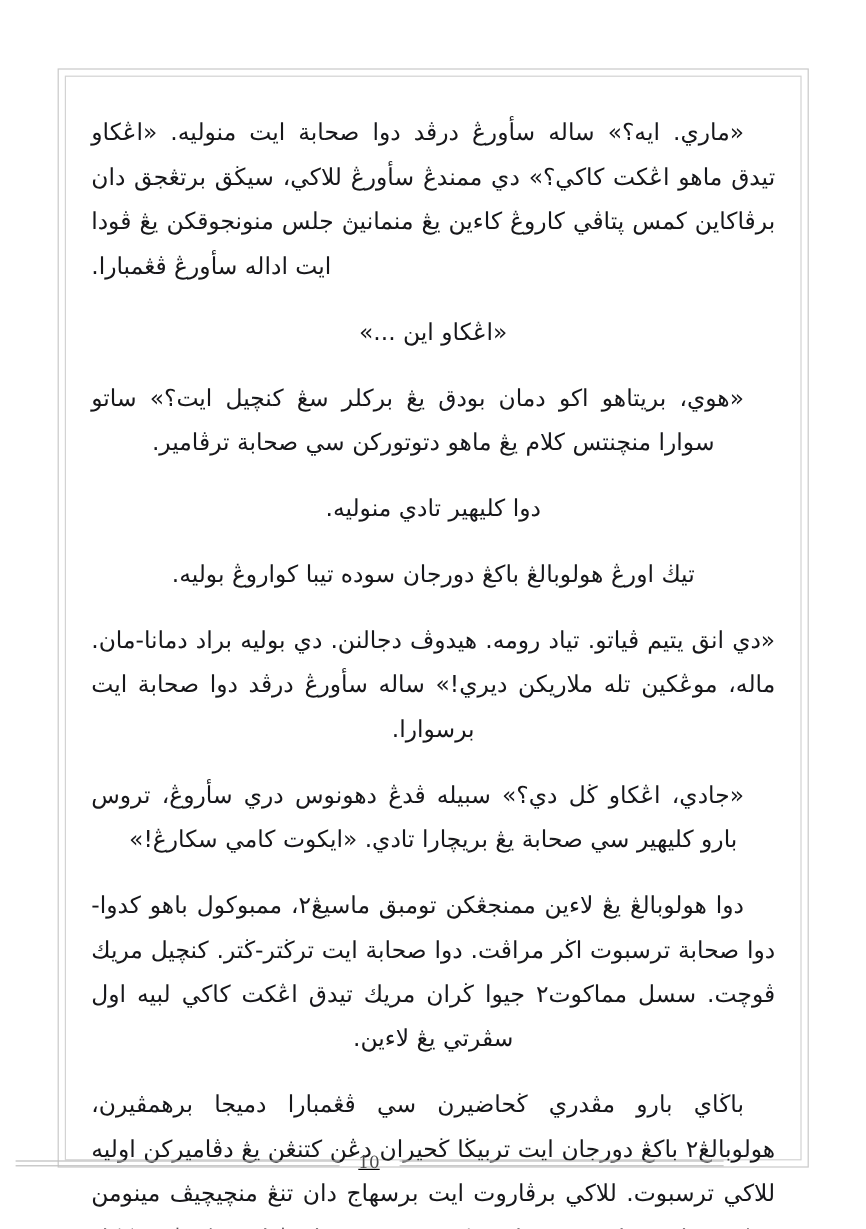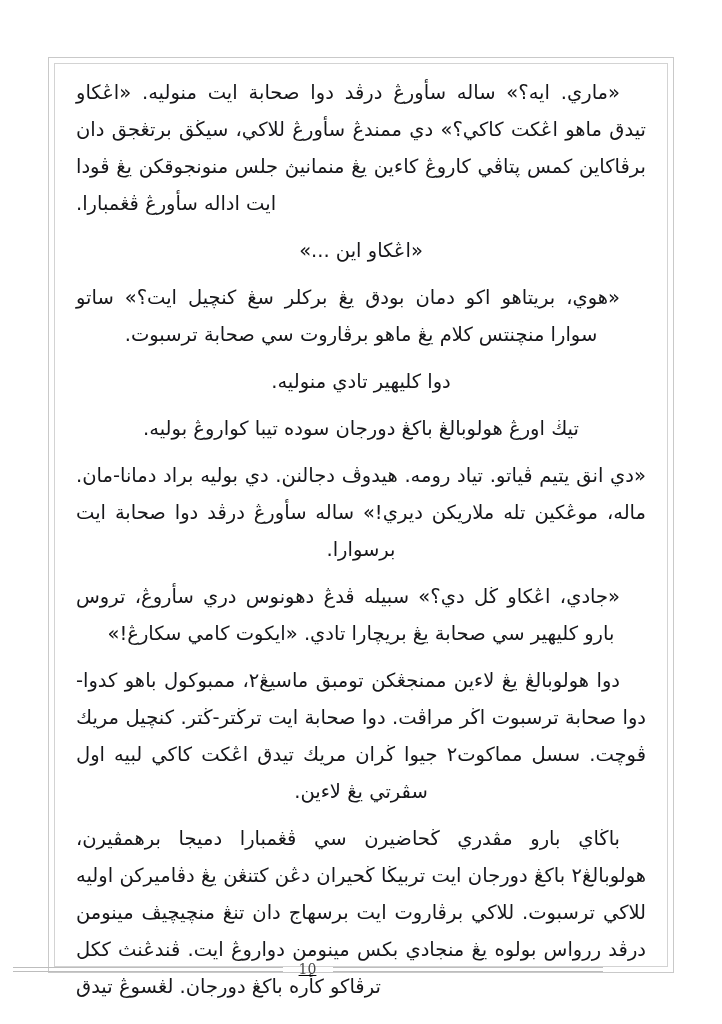--- a/index.html
+++ b/index.html
@@ -53,21 +53,21 @@
     direction: rtl;
     text-align: justify;
     text-align-last: right;
     font-family: "DejaVu Sans", "Liberation Sans", sans-serif;
     font-size: 19.5px;
     line-height: 37px;
     color: #17171a;
   }
 
   .para {
-    margin: 0 0 10px 0;
+    margin: 18px 0 10px 0;
     text-indent: 26px;
     direction: rtl;
     unicode-bidi: isolate;
   }
   .para.no-indent {
     text-indent: 0;
   }
   .para.center {
     text-align-last: center;
     text-indent: 0;
@@ -125,21 +125,21 @@
 <body>
 
 <div class="page">
 
   <div class="frame-outer"></div>
   <div class="frame-inner"></div>
 
   <div class="text-column">
     <p class="para last-left">«ماري. ايه؟» ساله سأورڠ درڤد دوا صحابة ايت منوليه. «اڠكاو تيدق ماهو اڠكت كاكي؟» دي ممندڠ سأورڠ للاكي، سيڬق برتڠجق دان برڤاكاين کمس ڽتاڤي كاروڠ كاءين يڠ منمانيڽ جلس منونجوقكن يڠ ڤودا ايت اداله سأورڠ ڤڠمبارا.</p>
     <p class="para center">«اڠكاو اين ...»</p>
-    <p class="para last-center">«هوي، بريتاهو اكو دمان بودق يڠ بركلر سڠ كنچيل ايت؟» ساتو سوارا منچنتس كلام يڠ ماهو برڤاروت سي صحابة ترسبوت.</p>
+    <p class="para last-center">«هوي، بريتاهو اكو دمان بودق يڠ بركلر سڠ كنچيل ايت؟» ساتو سوارا منچنتس كلام يڠ ماهو دتوتوركن سي صحابة ترڤامير.</p>
     <p class="para center">دوا كليهير تادي منوليه.</p>
     <p class="para center">تيڬ اورڠ هولوبالڠ باكڠ دورجان سوده تيبا كواروڠ بوليه.</p>
     <p class="para no-indent last-center">«دي انق يتيم ڤياتو. تياد رومه. هيدوڤ دجالنن. دي بوليه براد دمانا-مان. ماله، موڠكين تله ملاريكن ديري!» ساله سأورڠ درڤد دوا صحابة ايت برسوارا.</p>
     <p class="para last-center">«جادي، اڠكاو ڬل دي؟» سبيله ڤدڠ دهونوس دري سأروڠ، تروس بارو كليهير سي صحابة يڠ بريچارا تادي. «ايكوت كامي سكارڠ!»</p>
     <p class="para last-center">دوا هولوبالڠ يڠ لاءين ممنجڠكن تومبق ماسيڠ٢، ممبوكول باهو كدوا-دوا صحابة ترسبوت اڬر مراڤت. دوا صحابة ايت ترڬتر-ڬتر. كنچيل مريك ڤوچت. سسل مماكوت٢ جيوا ڬران مريك تيدق اڠكت كاكي لبيه اول سڤرتي يڠ لاءين.</p>
     <p class="para last-left">باڬاي بارو مڤدري ڬحاضيرن سي ڤڠمبارا دميجا برهمڤيرن، هولوبالڠ٢ باكڠ دورجان ايت تربيڬا ڬحيران دڠن كتنڠن يڠ دڤاميركن اوليه للاكي ترسبوت. للاكي برڤاروت ايت برسهاج دان تنڠ منچيچيڤ مينومن درڤد ررواس بولوه يڠ منجادي بكس مينومن دواروڠ ايت. ڤندڠنث ككل ترڤاكو كأره باكڠ دورجان. لڠسوڠ تيدق</p>
   </div>
 
   <div class="footer">
     <div class="footer-rule left"></div>

